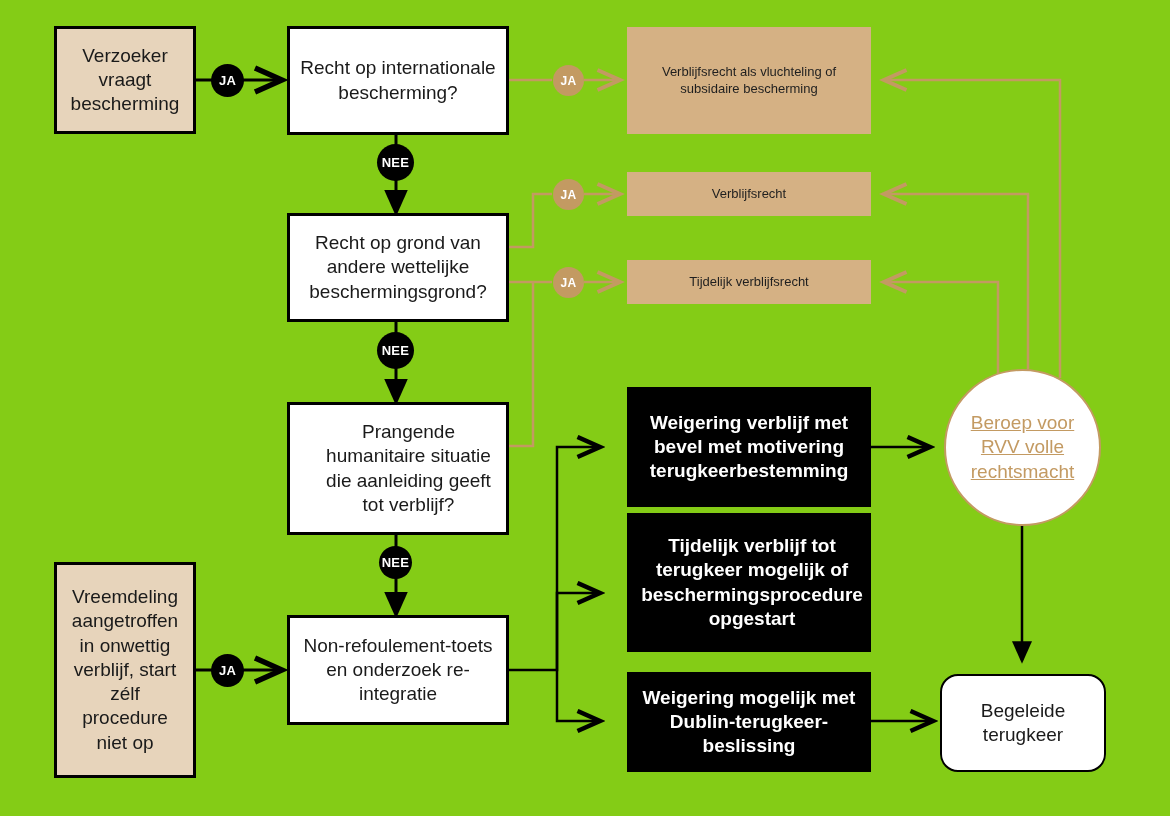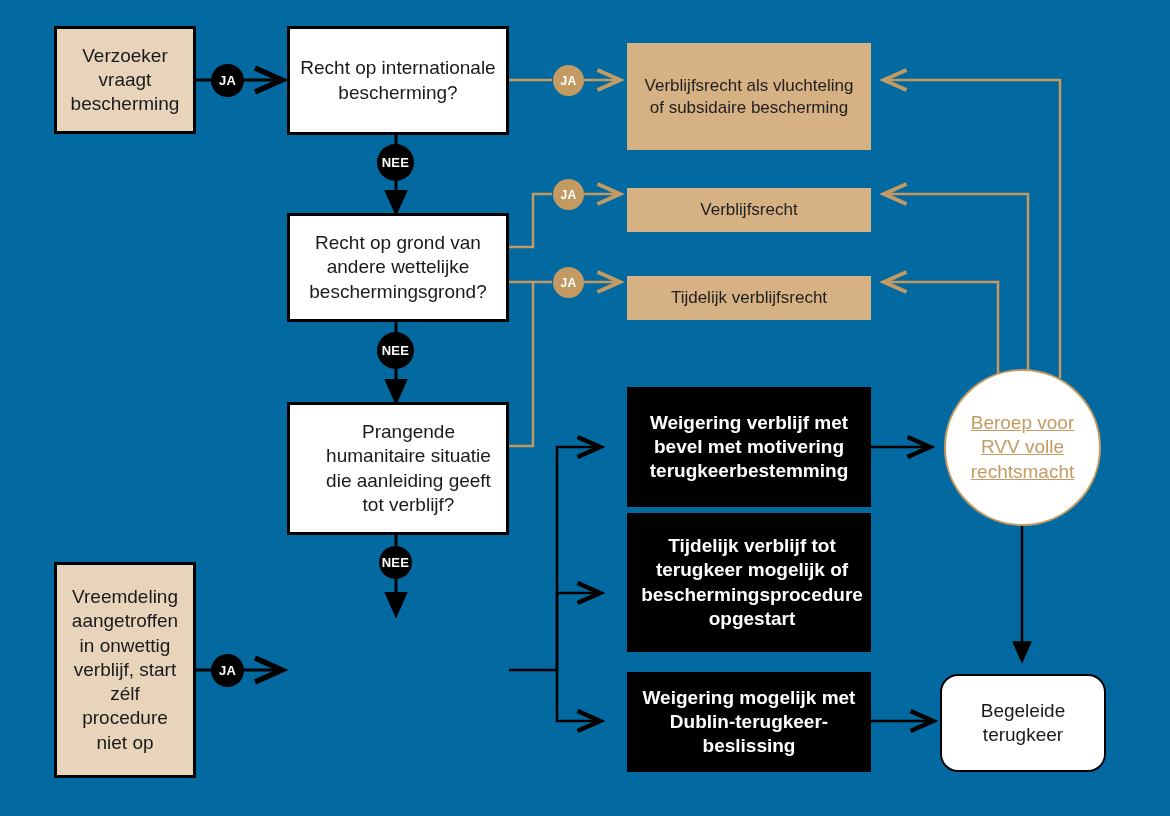--- a/index.html
+++ b/index.html
@@ -7,21 +7,21 @@
     padding: 0;
     background: #ffffff;
   }
   body {
     font-family: "Liberation Sans", sans-serif;
   }
   #canvas {
     position: relative;
     width: 1170px;
     height: 816px;
-    background: #0369a1;
+    background: #84cc16;
     overflow: hidden;
   }
   .node {
     position: absolute;
     box-sizing: border-box;
     display: flex;
     align-items: center;
     justify-content: center;
     text-align: center;
     line-height: 1.28;
@@ -41,23 +41,22 @@
     color: #1a1a1a;
     font-size: 19px;
     padding: 6px 10px;
     align-items: center;
   }
   
   .result-box {
     background: #d5b184;
     border: none;
     color: #1f1f1f;
-    font-size: 17px;
-    padding: 6px 10px;
-    margin-top: 16px;
+    font-size: 13px;
+    padding: 6px 10px;
   }
   
   .negative-box {
     background: #000000;
     border: none;
     color: #ffffff;
     font-size: 19px;
     font-weight: bold;
     padding: 6px 10px;
   }
@@ -183,20 +182,23 @@
   </div>
 
   <div class="node decision-box" style="left:287px; top:213px; width:222px; height:109px;">
     <span>Recht op grond van andere wettelijke beschermingsgrond?</span>
   </div>
 
   <div class="node decision-box" style="left:287px; top:402px; width:222px; height:133px;padding-left:31px;">
     <span>Prangende humanitaire situatie die aanleiding geeft tot verblijf?</span>
   </div>
 
+  <div class="node decision-box" style="left:287px; top:615px; width:222px; height:110px;">
+    <span>Non-refoulement-toets en onderzoek re-integratie</span>
+  </div>
 
   <div class="node result-box" style="left:627px; top:27px; width:244px; height:107px;">
     <span>Verblijfsrecht als vluchteling of subsidaire bescherming</span>
   </div>
 
   <div class="node result-box" style="left:627px; top:172px; width:244px; height:44px;">
     <span>Verblijfsrecht</span>
   </div>
 
   <div class="node result-box" style="left:627px; top:260px; width:244px; height:44px;">

